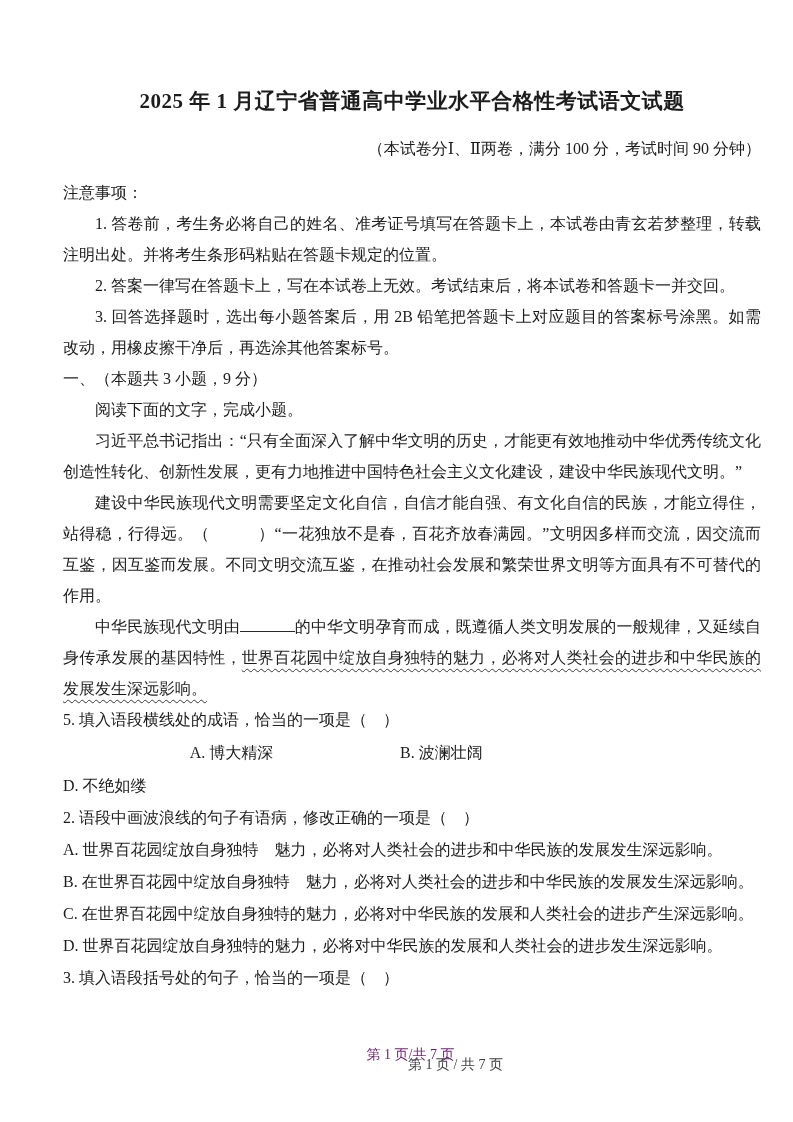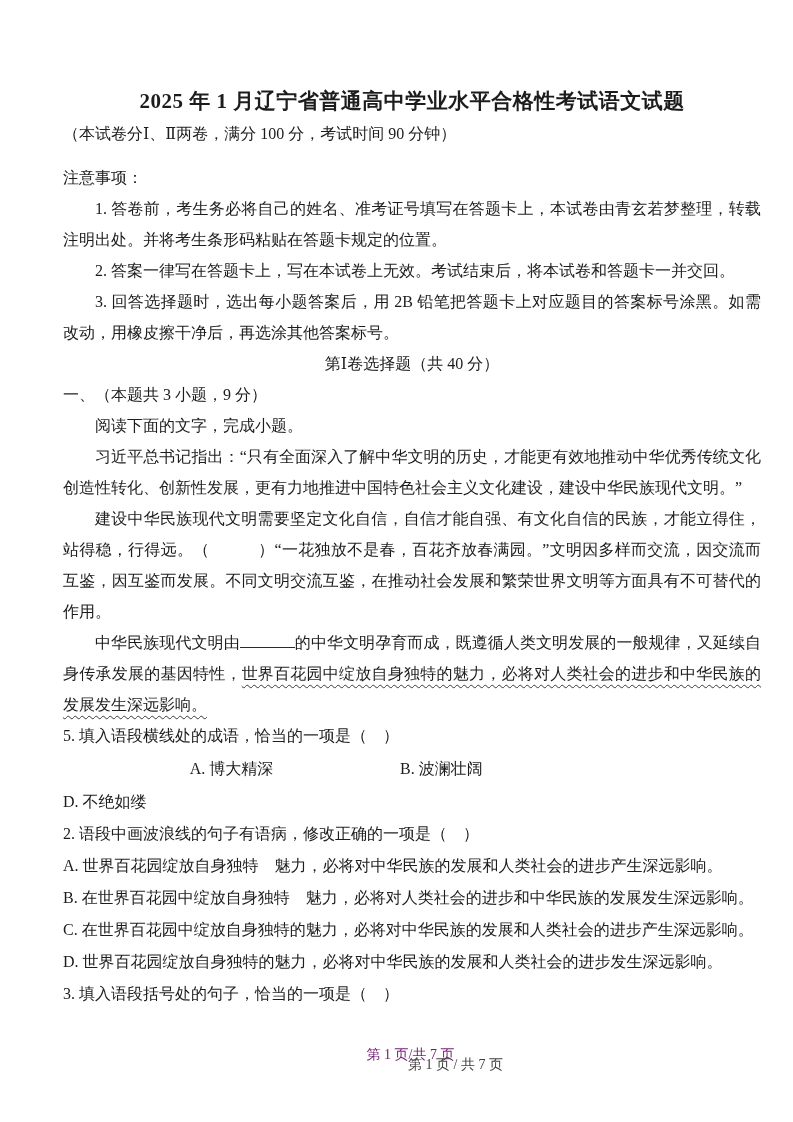--- a/index.html
+++ b/index.html
@@ -22,22 +22,22 @@
   }
   .title {
     margin-top: 86px;
     text-align: center;
     font-size: 21px;
     font-weight: 700;
     line-height: 30px;
     letter-spacing: 0.5px;
   }
   .subtitle {
-    margin-top: 4px;
-    text-align: left;
+    margin-top: 19px;
+    text-align: right;
     font-size: 16px;
     line-height: 28px;
   }
   .body-line {
     font-size: 16px;
     line-height: 31px;
   }
   .para {
     font-size: 16px;
     line-height: 31px;
@@ -101,21 +101,20 @@
   <div class="doc">
 
     <div class="title">2025 年 1 月辽宁省普通高中学业水平合格性考试语文试题</div>
     <div class="subtitle">（本试卷分Ⅰ、Ⅱ两卷，满分 100 分，考试时间 90 分钟）</div>
 
     <div class="body-line notice-head">注意事项：</div>
     <div class="para indent">1. 答卷前，考生务必将自己的姓名、准考证号填写在答题卡上，本试卷由青玄若梦整理，转载注明出处。并将考生条形码粘贴在答题卡规定的位置。</div>
     <div class="para indent">2. 答案一律写在答题卡上，写在本试卷上无效。考试结束后，将本试卷和答题卡一并交回。</div>
     <div class="para indent">3. 回答选择题时，选出每小题答案后，用 2B 铅笔把答题卡上对应题目的答案标号涂黑。如需改动，用橡皮擦干净后，再选涂其他答案标号。</div>
 
-    <div class="body-line center-line">第Ⅰ卷选择题（共 40 分）</div>
     <div class="body-line">一、（本题共 3 小题，9 分）</div>
 
     <div class="para indent">阅读下面的文字，完成小题。</div>
     <div class="para indent">习近平总书记指出：“只有全面深入了解中华文明的历史，才能更有效地推动中华优秀传统文化创造性转化、创新性发展，更有力地推进中国特色社会主义文化建设，建设中华民族现代文明。”</div>
 
     <div class="para indent">建设中华民族现代文明需要坚定文化自信，自信才能自强、有文化自信的民族，才能立得住，站得稳，行得远。（　　　）“一花独放不是春，百花齐放春满园。”文明因多样而交流，因交流而互鉴，因互鉴而发展。不同文明交流互鉴，在推动社会发展和繁荣世界文明等方面具有不可替代的作用。</div>
 
     <div class="para indent"><span>中华民族现代文明由</span><span class="blank-underline"></span><span>的中华文明孕育而成，既遵循人类文明发展的一般规律，又延续自身传承发展的基因特性，</span><span class="wavy">世界百花园中绽放自身独特的魅力，必将对人类社会的进步和中华民族的发展发生深远影响。</span></div>
 
     <div class="q-stem">5. 填入语段横线处的成语，恰当的一项是（　）</div>
@@ -132,21 +131,21 @@
     <div class="opt-row">
       <div>
         <span>D.</span>
         <span>不绝如缕</span>
       </div>
     </div>
 
     <div class="q-stem">2. 语段中画波浪线的句子有语病，修改正确的一项是（　）</div>
     <div class="opt-full">
       <span>A.</span>
-      <span>世界百花园绽放自身独特　魅力，必将对中华民族的发展和人类社会的进步产生深远影响。</span>
+      <span>世界百花园绽放自身独特　魅力，必将对人类社会的进步和中华民族的发展发生深远影响。</span>
     </div>
     <div class="opt-full">
       <span>B.</span>
       <span>在世界百花园中绽放自身独特　魅力，必将对人类社会的进步和中华民族的发展发生深远影响。</span>
     </div>
     <div class="opt-full">
       <span>C.</span>
       <span>在世界百花园中绽放自身独特的魅力，必将对中华民族的发展和人类社会的进步产生深远影响。</span>
     </div>
     <div class="opt-full">

